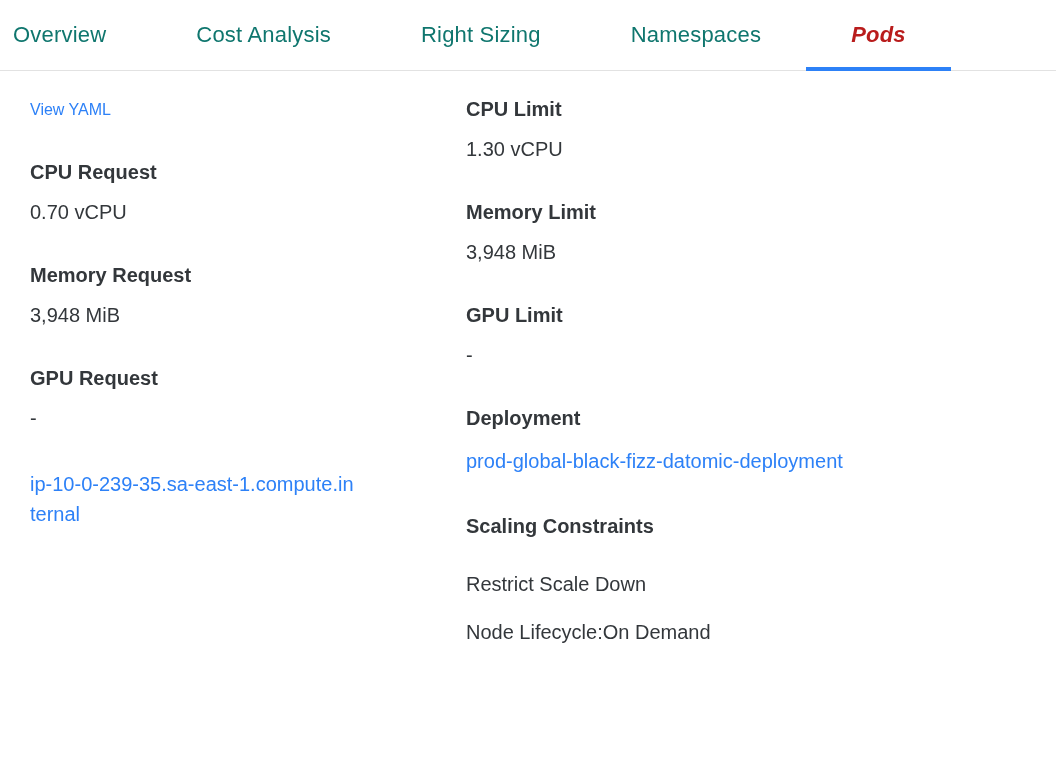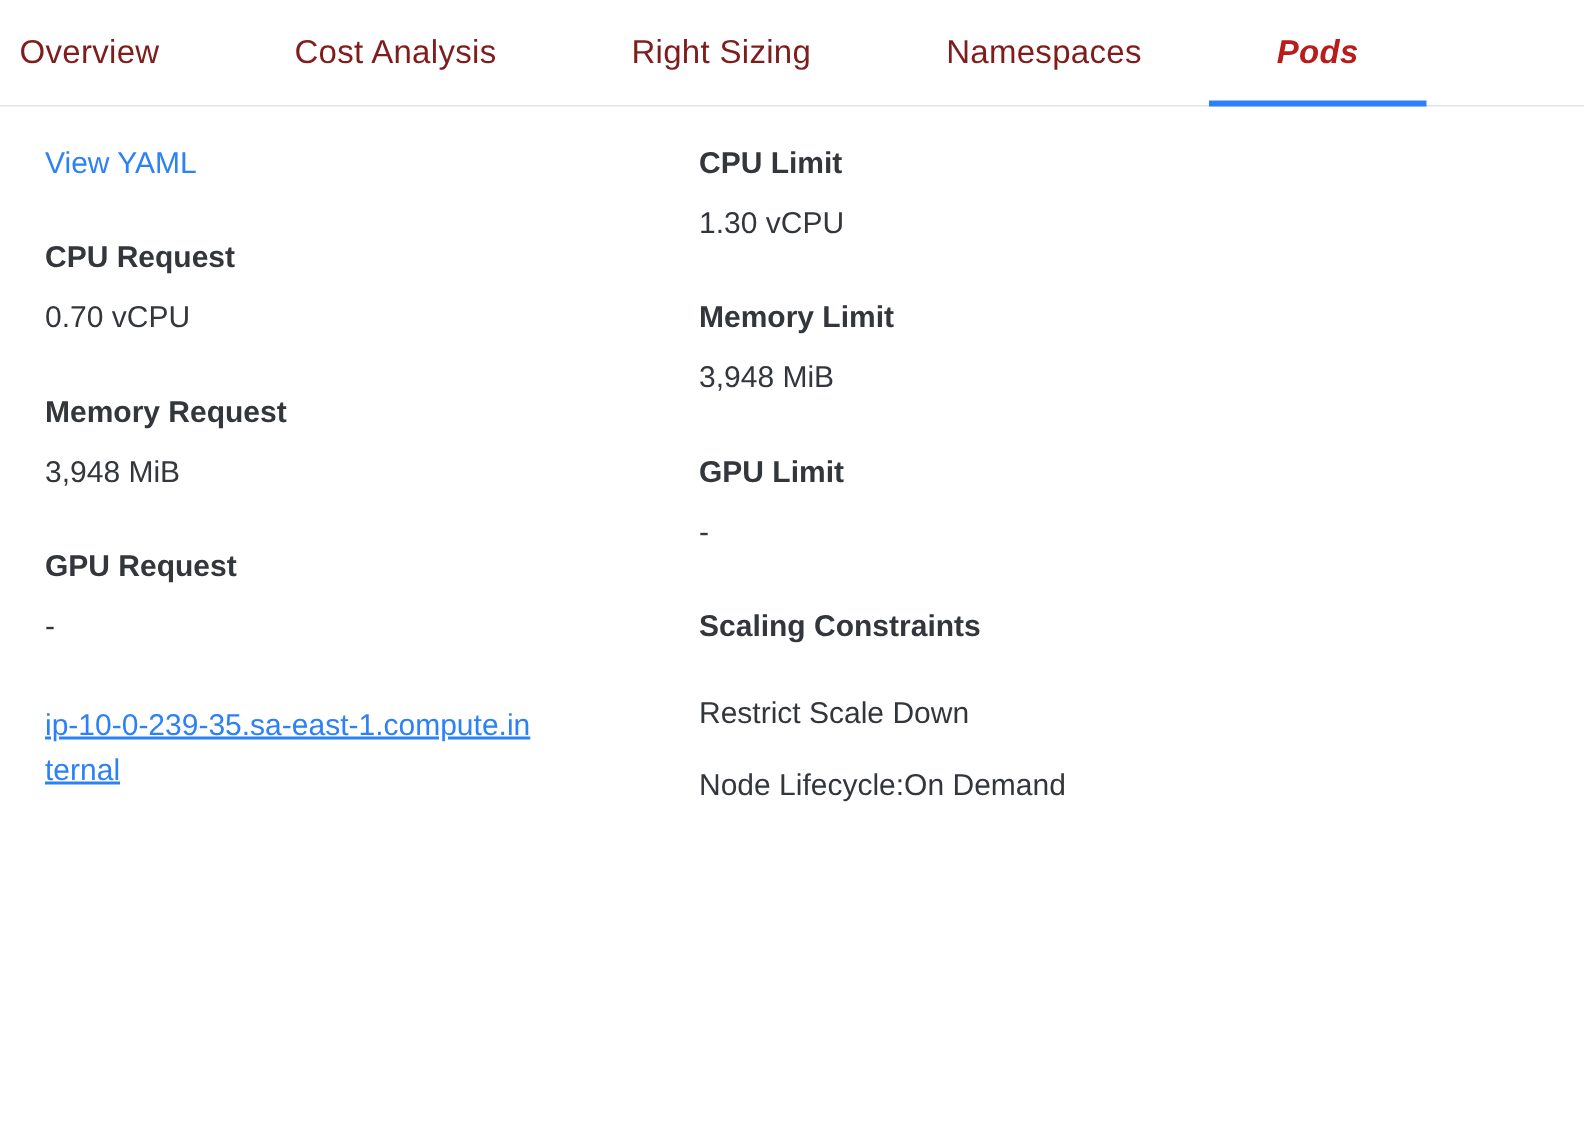--- a/index.html
+++ b/index.html
@@ -19,21 +19,21 @@
     border-bottom: 1px solid #e2e2e2;
     width: 100%;
   }
   .tab {
     position: relative;
     display: flex;
     align-items: center;
     justify-content: center;
     padding: 0 45px;
     font-size: 22px;
-    color: #7f1d1d;
+    color: #0f766e;
     cursor: pointer;
     white-space: nowrap;
     letter-spacing: 0.2px;
   }
   .tab:first-child { padding-left: 13px; }
   .tab.active {
     color: #b91c1c;
     font-weight: 600;
     font-style: italic;
   }
@@ -51,21 +51,21 @@
     padding: 26px 0 30px 30px;
     display: grid;
     grid-template-columns: 436px auto;
     align-items: start;
   }
   .col { display: block; }
   .top-row {
     height: 25px;
     line-height: 25px;
     margin-bottom: 38px;
-    font-size: 20px;
+    font-size: 16px;
   }
   .link {
     color: #2d81f7;
     cursor: pointer;
     text-decoration: none;
   }
   .field { margin-bottom: 38px; }
   .field-label {
     font-size: 20px;
     font-weight: 600;
@@ -77,21 +77,21 @@
     font-size: 20px;
     font-weight: 400;
     line-height: 25px;
     color: #33373b;
   }
   .field-value.link-value {
     line-height: 30px;
     word-break: break-all;
     overflow-wrap: break-word;
   }
-  .host-link { max-width: 325px; display: block; text-decoration: underline; }
+  .host-link { max-width: 325px; display: block; }
   .deploy-link { max-width: 382px; display: block; }
   .sc-label { margin-bottom: 33px; margin-top: 4px; }
   .sc-item {
     font-size: 20px;
     line-height: 25px;
     margin-bottom: 23px;
     color: #33373b;
   }
 </style>
 </head>
@@ -144,20 +144,26 @@
     <div class="field">
       <div class="field-label">Memory Limit</div>
       <div class="field-value">3,948 MiB</div>
     </div>
 
     <div class="field">
       <div class="field-label">GPU Limit</div>
       <div class="field-value">-</div>
     </div>
 
+    <div class="field">
+      <div class="field-label">Deployment</div>
+      <div class="field-value link-value">
+        <a class="link deploy-link">prod-global-black-fizz-datomic-deployment</a>
+      </div>
+    </div>
 
     <div class="field-label sc-label">Scaling Constraints</div>
 
     <div class="sc-item">Restrict Scale Down</div>
     <div class="sc-item">Node Lifecycle:On Demand</div>
   </div>
 
 </div>
 
 </body></html>

